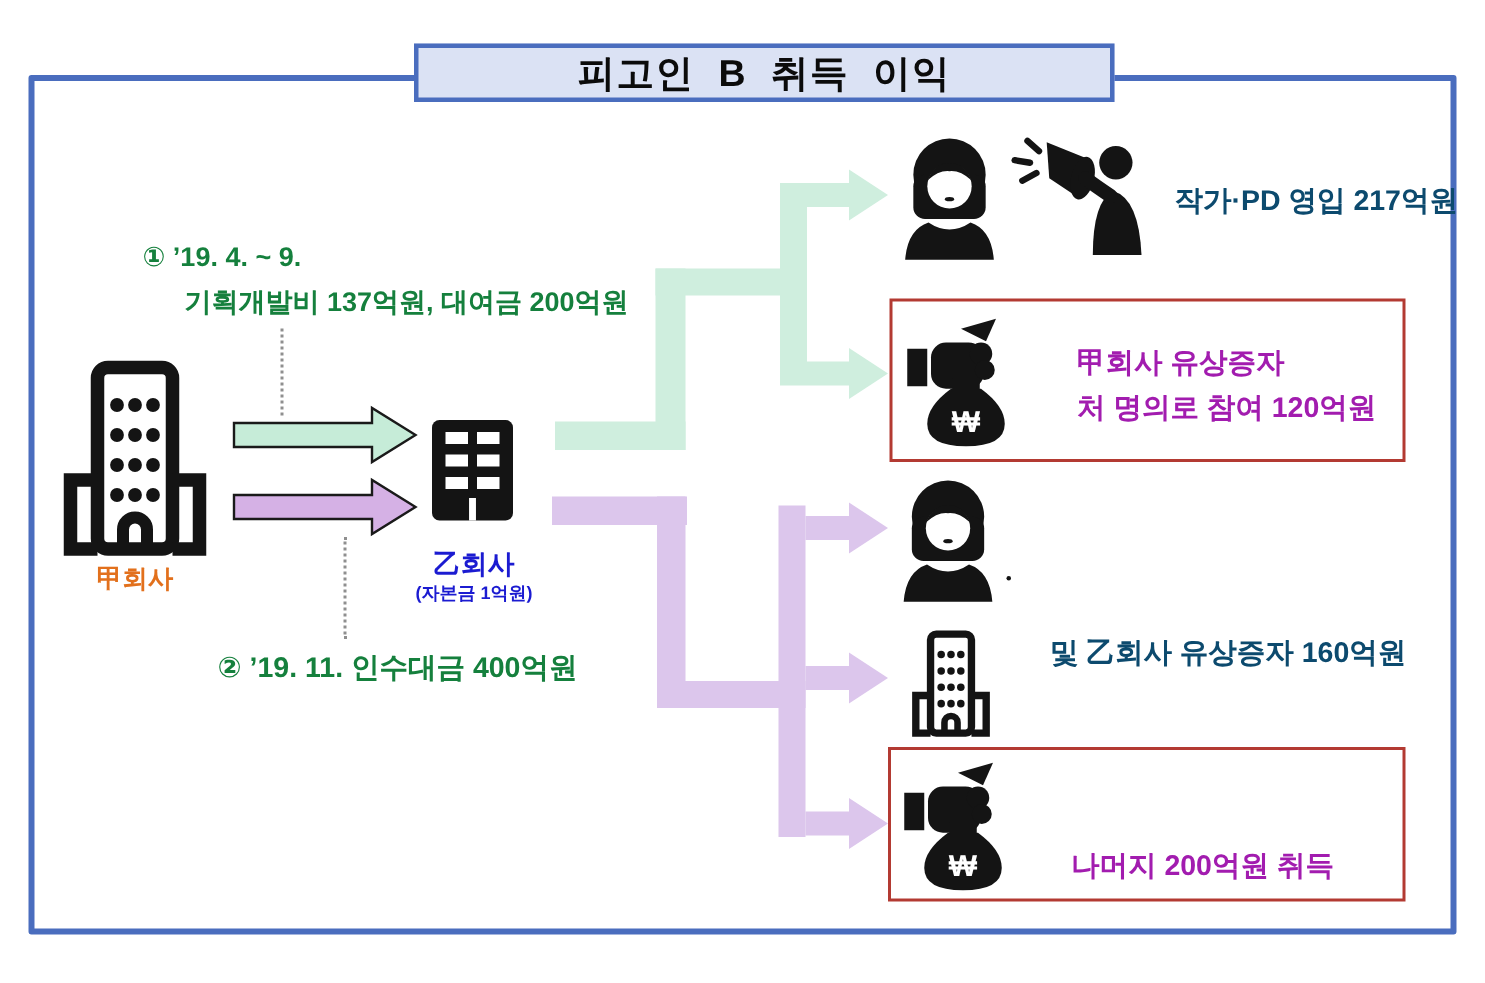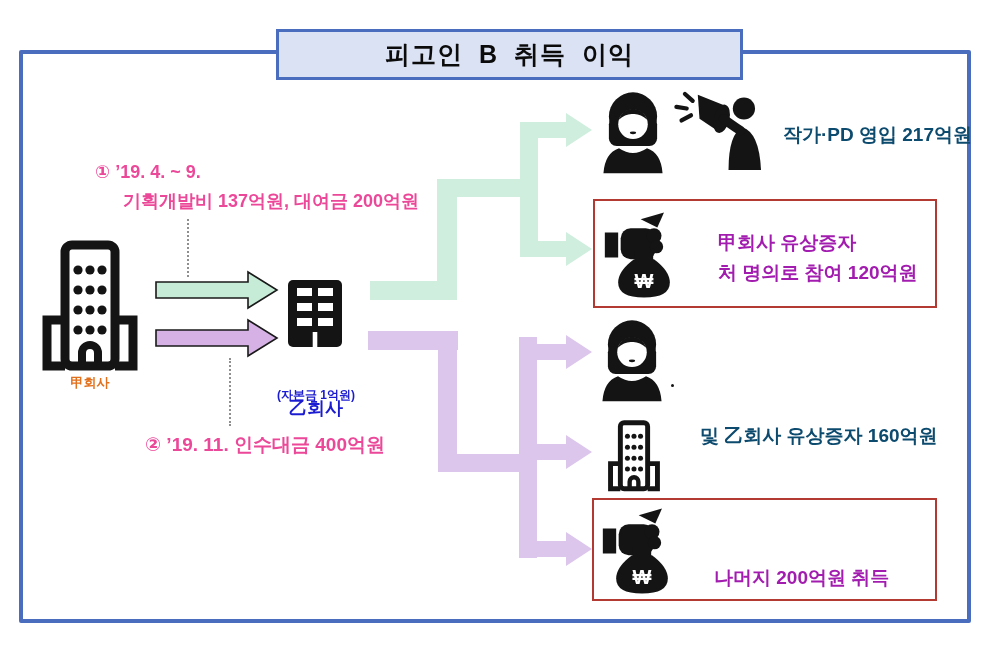--- a/index.html
+++ b/index.html
@@ -2,25 +2,25 @@
 <html><head>
 <meta charset="utf-8">
 <style>
   html,body{margin:0;padding:0;background:#fff;}
   body{font-family:"Liberation Sans","DejaVu Sans",sans-serif;}
   #canvas{position:relative;width:990px;height:655px;background:#fff;overflow:hidden;font-weight:bold;color:#111;}
   .abs{position:absolute;}
   
   #frame{left:19px;top:50px;width:952px;height:573px;border:4px solid #4a6dbe;border-radius:2px;box-sizing:border-box;background:transparent;}
   
-  #title-box{left:276px;top:29px;width:467px;height:51px;background:#dbe2f4;border:3px solid #4a6dbe;box-sizing:border-box;display:flex;align-items:center;justify-content:center;z-index:5;}
+  #title-box{left:276px;top:29px;width:467px;height:39px;background:#dbe2f4;border:3px solid #4a6dbe;box-sizing:border-box;display:flex;align-items:center;justify-content:center;z-index:5;}
   #title-box .t{font-size:25px;letter-spacing:1px;word-spacing:8px;color:#0b0b0b;}
   
-  .note{font-size:18px;color:#ec4899;white-space:nowrap;}
-  .lbl-orange{color:#e2701c;font-size:13px;white-space:nowrap;}
+  .note{font-size:18px;color:#15803d;white-space:nowrap;}
+  .lbl-orange{color:#e2701c;font-size:17px;white-space:nowrap;}
   .lbl-blue{color:#1b1bd1;font-size:18px;white-space:nowrap;text-align:center;}
   .out-blue{color:#0c4a6e;font-size:19px;line-height:31px;white-space:nowrap;}
   .out-orange{color:#a21caf;font-size:19px;line-height:30px;white-space:nowrap;}
   
   .red-box{border:2px solid #b33a32;box-sizing:border-box;background:#fff;}
   
   .dotted{border-left:2px dotted #8f8f8f;width:0;}
   svg{display:block;}
   .flowsvg{left:0;top:0;width:990px;height:655px;pointer-events:none;}
 </style>
@@ -101,21 +101,21 @@
         <rect x="9" y="8" width="15" height="8"></rect>
           <rect x="30" y="8" width="15" height="8"></rect>
         <rect x="9" y="23" width="15" height="8"></rect>
           <rect x="30" y="23" width="15" height="8"></rect>
         <rect x="9" y="38" width="15" height="8"></rect>
           <rect x="30" y="38" width="15" height="8"></rect>
         <rect x="24.7" y="52" width="4.6" height="15"></rect>
       </g>
     </svg>
   </div>
-  <div class="abs lbl-blue" style="left:246px;top:364px;width:140px;margin-top:32px;">乙회사</div>
+  <div class="abs lbl-blue" style="left:246px;top:364px;width:140px;">乙회사</div>
   <div class="abs lbl-blue" style="left:246px;top:387px;width:140px;font-size:12px;">(자본금 1억원)</div>
 
   <div class="abs" style="left:598px;top:90px;width:70px;height:84px;">
     <svg viewBox="0 0 90 106" width="70" height="84">
       <circle cx="45" cy="33" r="31" fill="#141414"></circle>
       <rect x="14" y="33" width="62" height="38" rx="10" fill="#141414"></rect>
       <circle cx="45" cy="43" r="19" fill="#fff"></circle>
       <path d="M26 38 Q32 23 45 23 Q58 23 64 38 Q54 29 45 30 Q36 29 26 38 Z" fill="#141414"></path>
       <ellipse cx="45" cy="54" rx="4" ry="1.8" fill="#141414"></ellipse>
       <path d="M7 106 Q9 80 27 74 Q45 86 63 74 Q81 80 83 106 Z" fill="#141414"></path>

